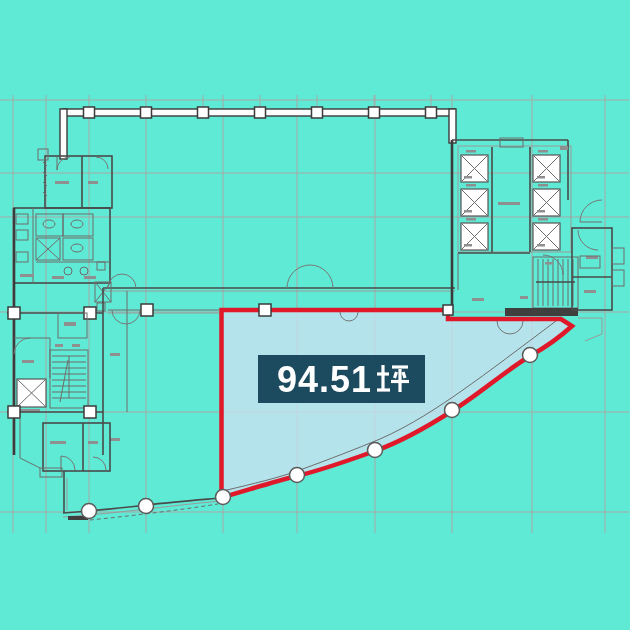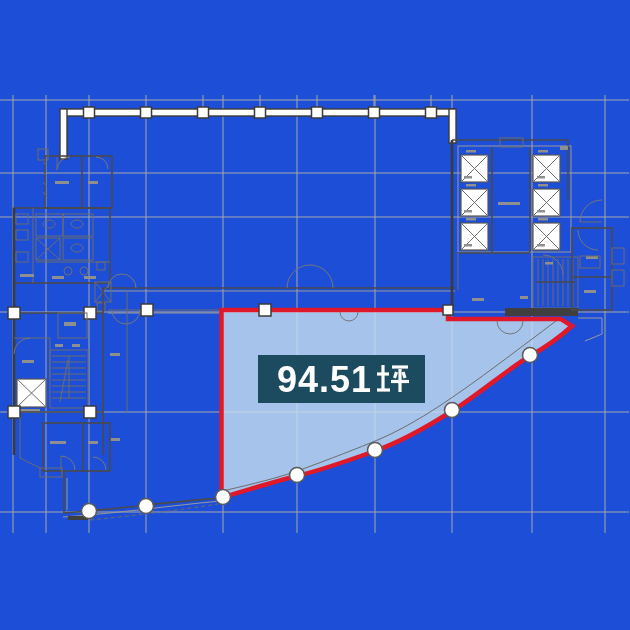--- a/index.html
+++ b/index.html
@@ -1,17 +1,17 @@
 <!DOCTYPE html>
 <html><head>
 <meta charset="utf-8">
 <style>
   html,body{margin:0;padding:0;background:#ffffff;}
   body{font-family:"Liberation Sans","DejaVu Sans",sans-serif;}
-  .stage{position:relative;width:630px;height:630px;background:#1d4ed8;overflow:hidden;}
+  .stage{position:relative;width:630px;height:630px;background:#5eead4;overflow:hidden;}
   svg{display:block;}
   .grid{stroke:#a8a8a8;stroke-width:1;}
   .wallT{stroke:#3b3b3b;stroke-width:2.6;fill:none;}
   .wallM{stroke:#4a4a4a;stroke-width:1.6;fill:none;}
   .thin{stroke:#6d6d6d;stroke-width:1;fill:none;}
   .lite{stroke:#9a9a9a;stroke-width:1;fill:none;}
   .colbox{fill:#ffffff;stroke:#3b3b3b;stroke-width:1.5;}
   .shaft{fill:#ffffff;stroke:#555;stroke-width:1.2;}
   .smudge{fill:#8f8f8f;}
   .arc{stroke:#777;stroke-width:1;fill:none;}

